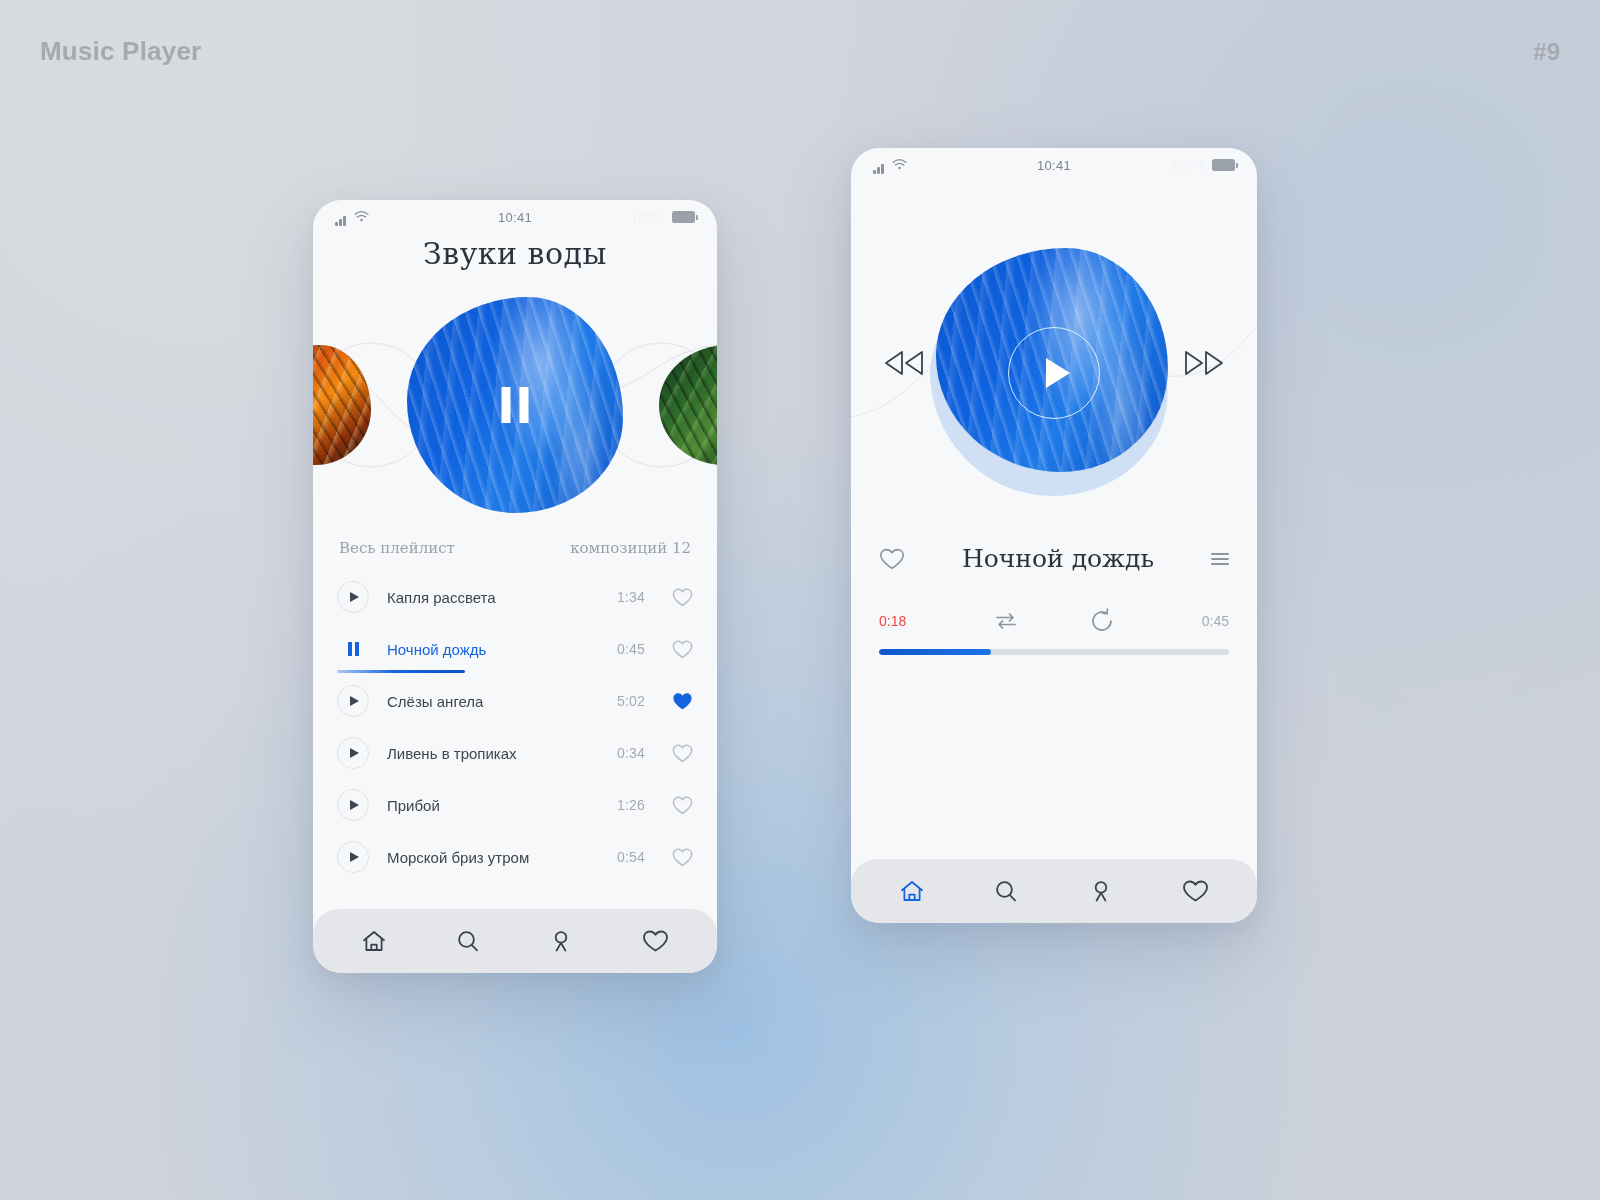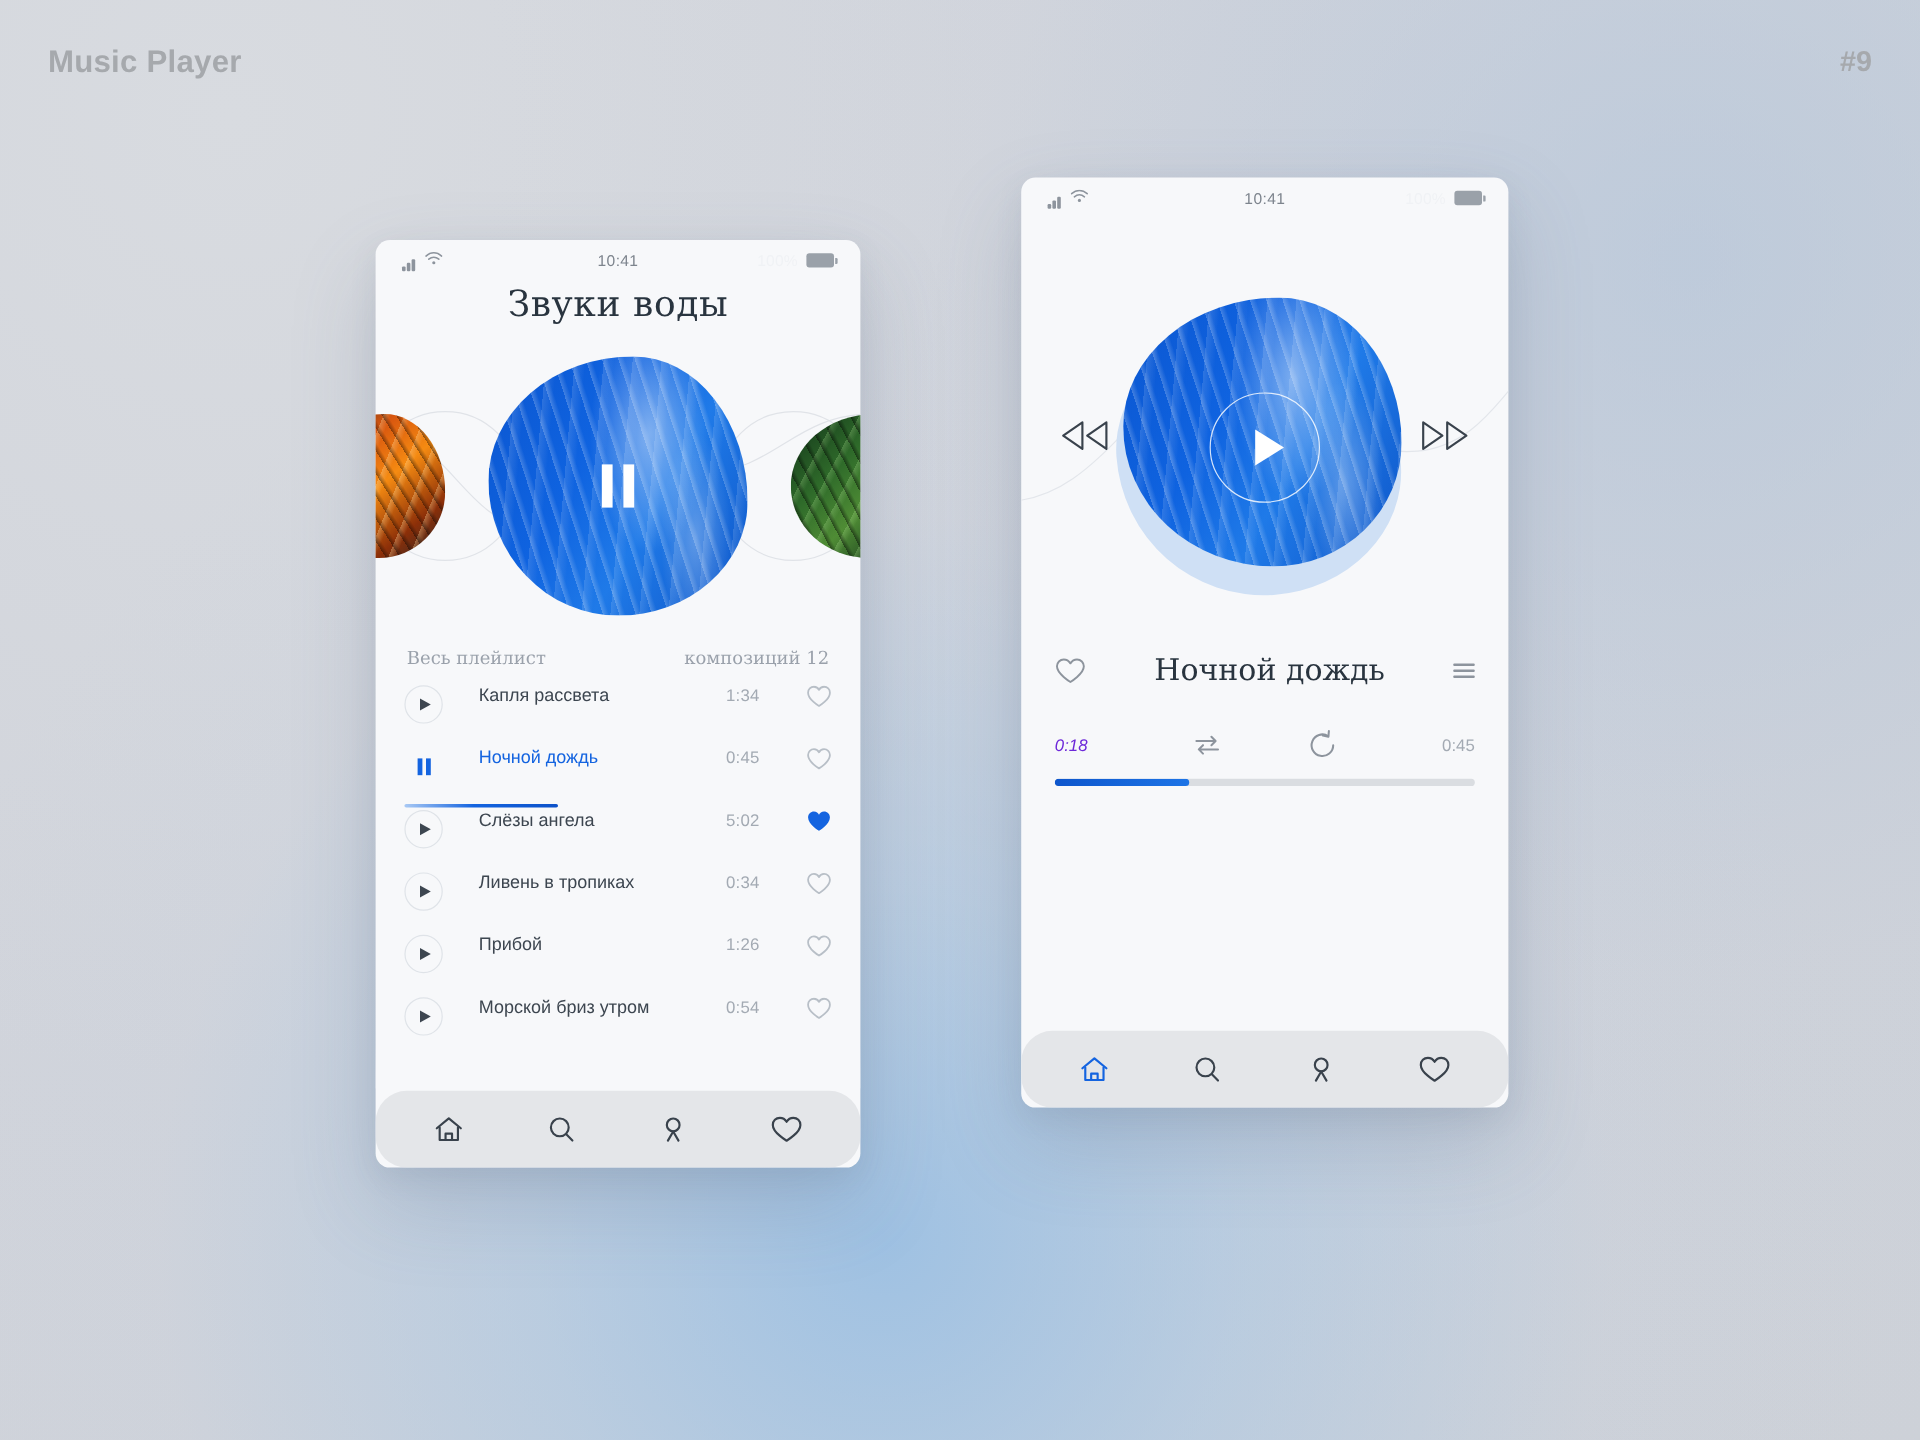--- a/index.html
+++ b/index.html
@@ -45,21 +45,21 @@
   .page-number {
     font-size: 24px;
     font-weight: bold;
     color: #a6a9ad;
   }
 
   
   .phone {
     position: absolute;
     background: #f7f8fa;
-    border-radius: 12px;
+    border-radius: 28px;
     overflow: hidden;
     box-shadow: 0 30px 70px rgba(90,105,130,0.22), 0 8px 22px rgba(90,105,130,0.10);
   }
   .phone-left {
     left: 313px;
     top: 200px;
     width: 404px;
     height: 773px;
   }
   .phone-right {
@@ -227,24 +227,23 @@
     color: #9aa1ab;
   }
 
   
   .track-list {
     margin-top: 14px;
     padding: 0 24px;
   }
   .track-row {
     display: flex;
-    align-items: flex-start;
+    align-items: center;
     height: 52px;
     position: relative;
-    gap: 12px;
   }
   .play-circle {
     width: 32px; height: 32px;
     border-radius: 50%;
     border: 1px solid #dfe3e8;
     display: flex;
     align-items: center;
     justify-content: center;
     flex: 0 0 auto;
     cursor: pointer;
@@ -392,21 +391,21 @@
     background: #8d949d;
     border-radius: 1px;
   }
 
   .np-controls {
     display: flex;
     align-items: center;
     padding: 0 28px;
     margin-top: 34px;
   }
-  .np-time-cur { font-size: 14px; color: #6d28d9; width: 46px; font-style: italic; }
+  .np-time-cur { font-size: 14px; color: #ef4444; width: 46px; }
   .np-time-tot { font-size: 14px; color: #a3aab3; width: 46px; text-align: right; }
   .np-ctrl-mid {
     flex: 1;
     display: flex;
     justify-content: space-evenly;
     align-items: center;
   }
   .np-progress {
     margin: 14px 28px 0 28px;
     height: 6px;

